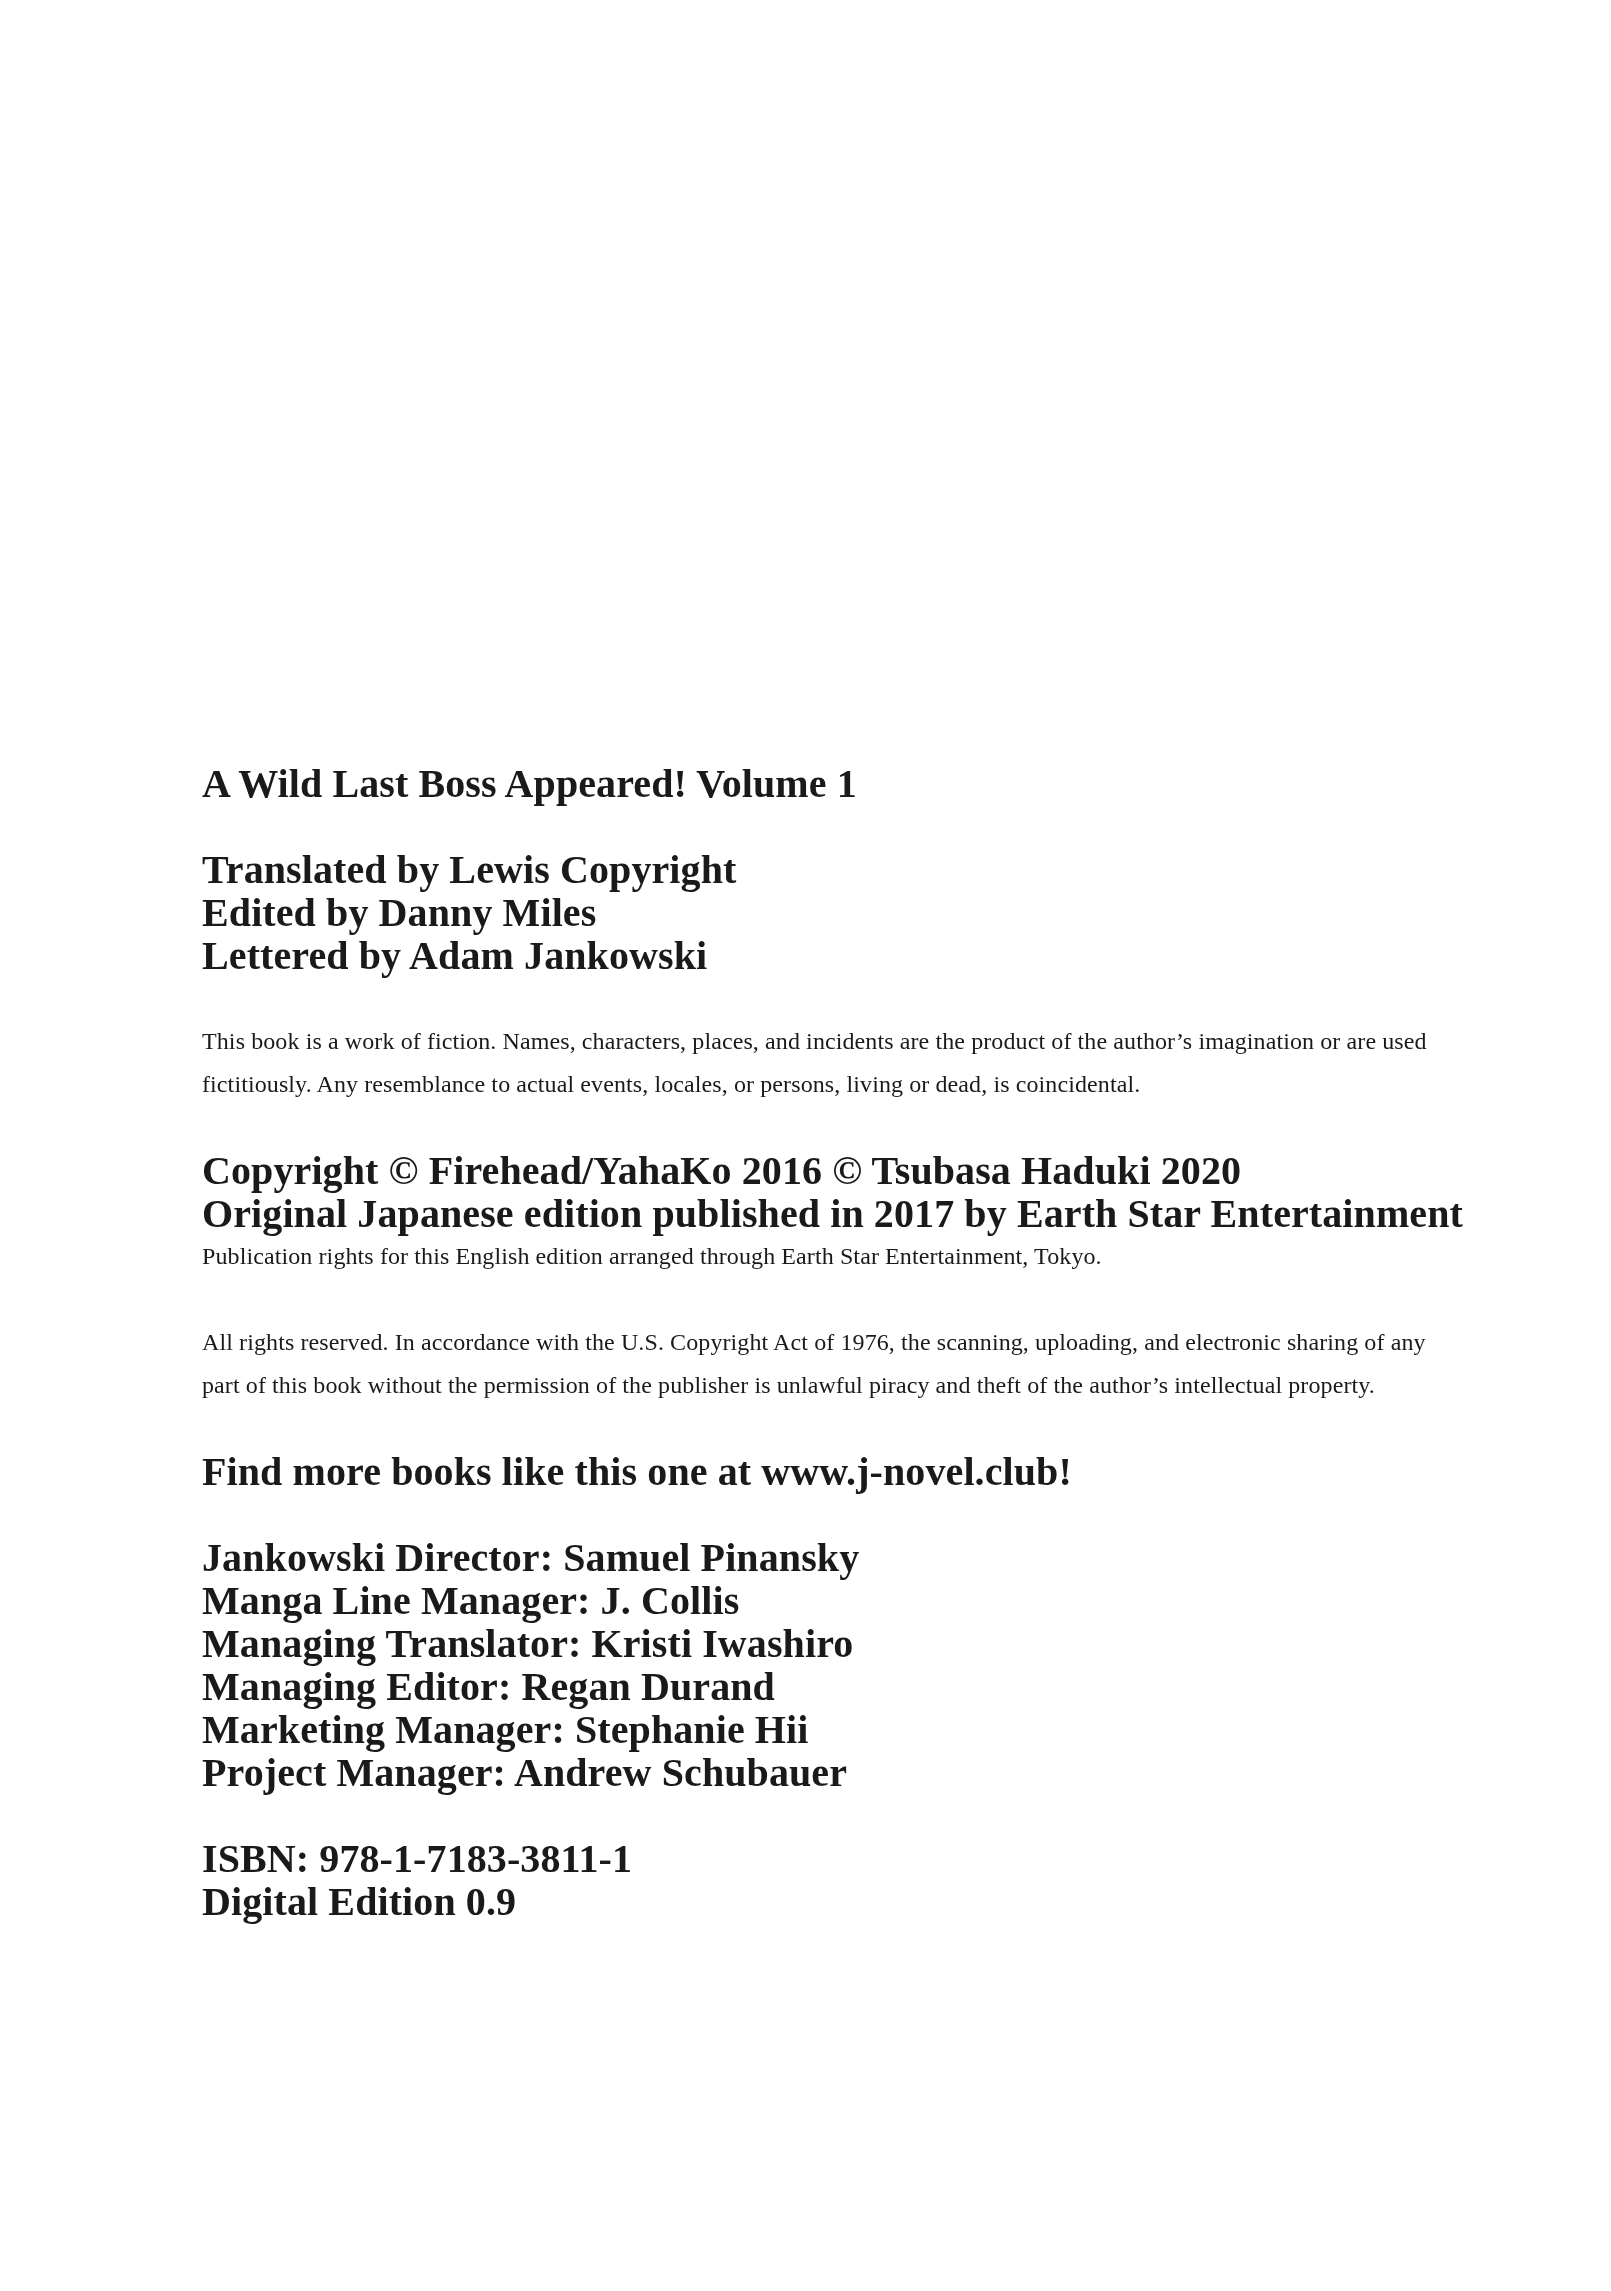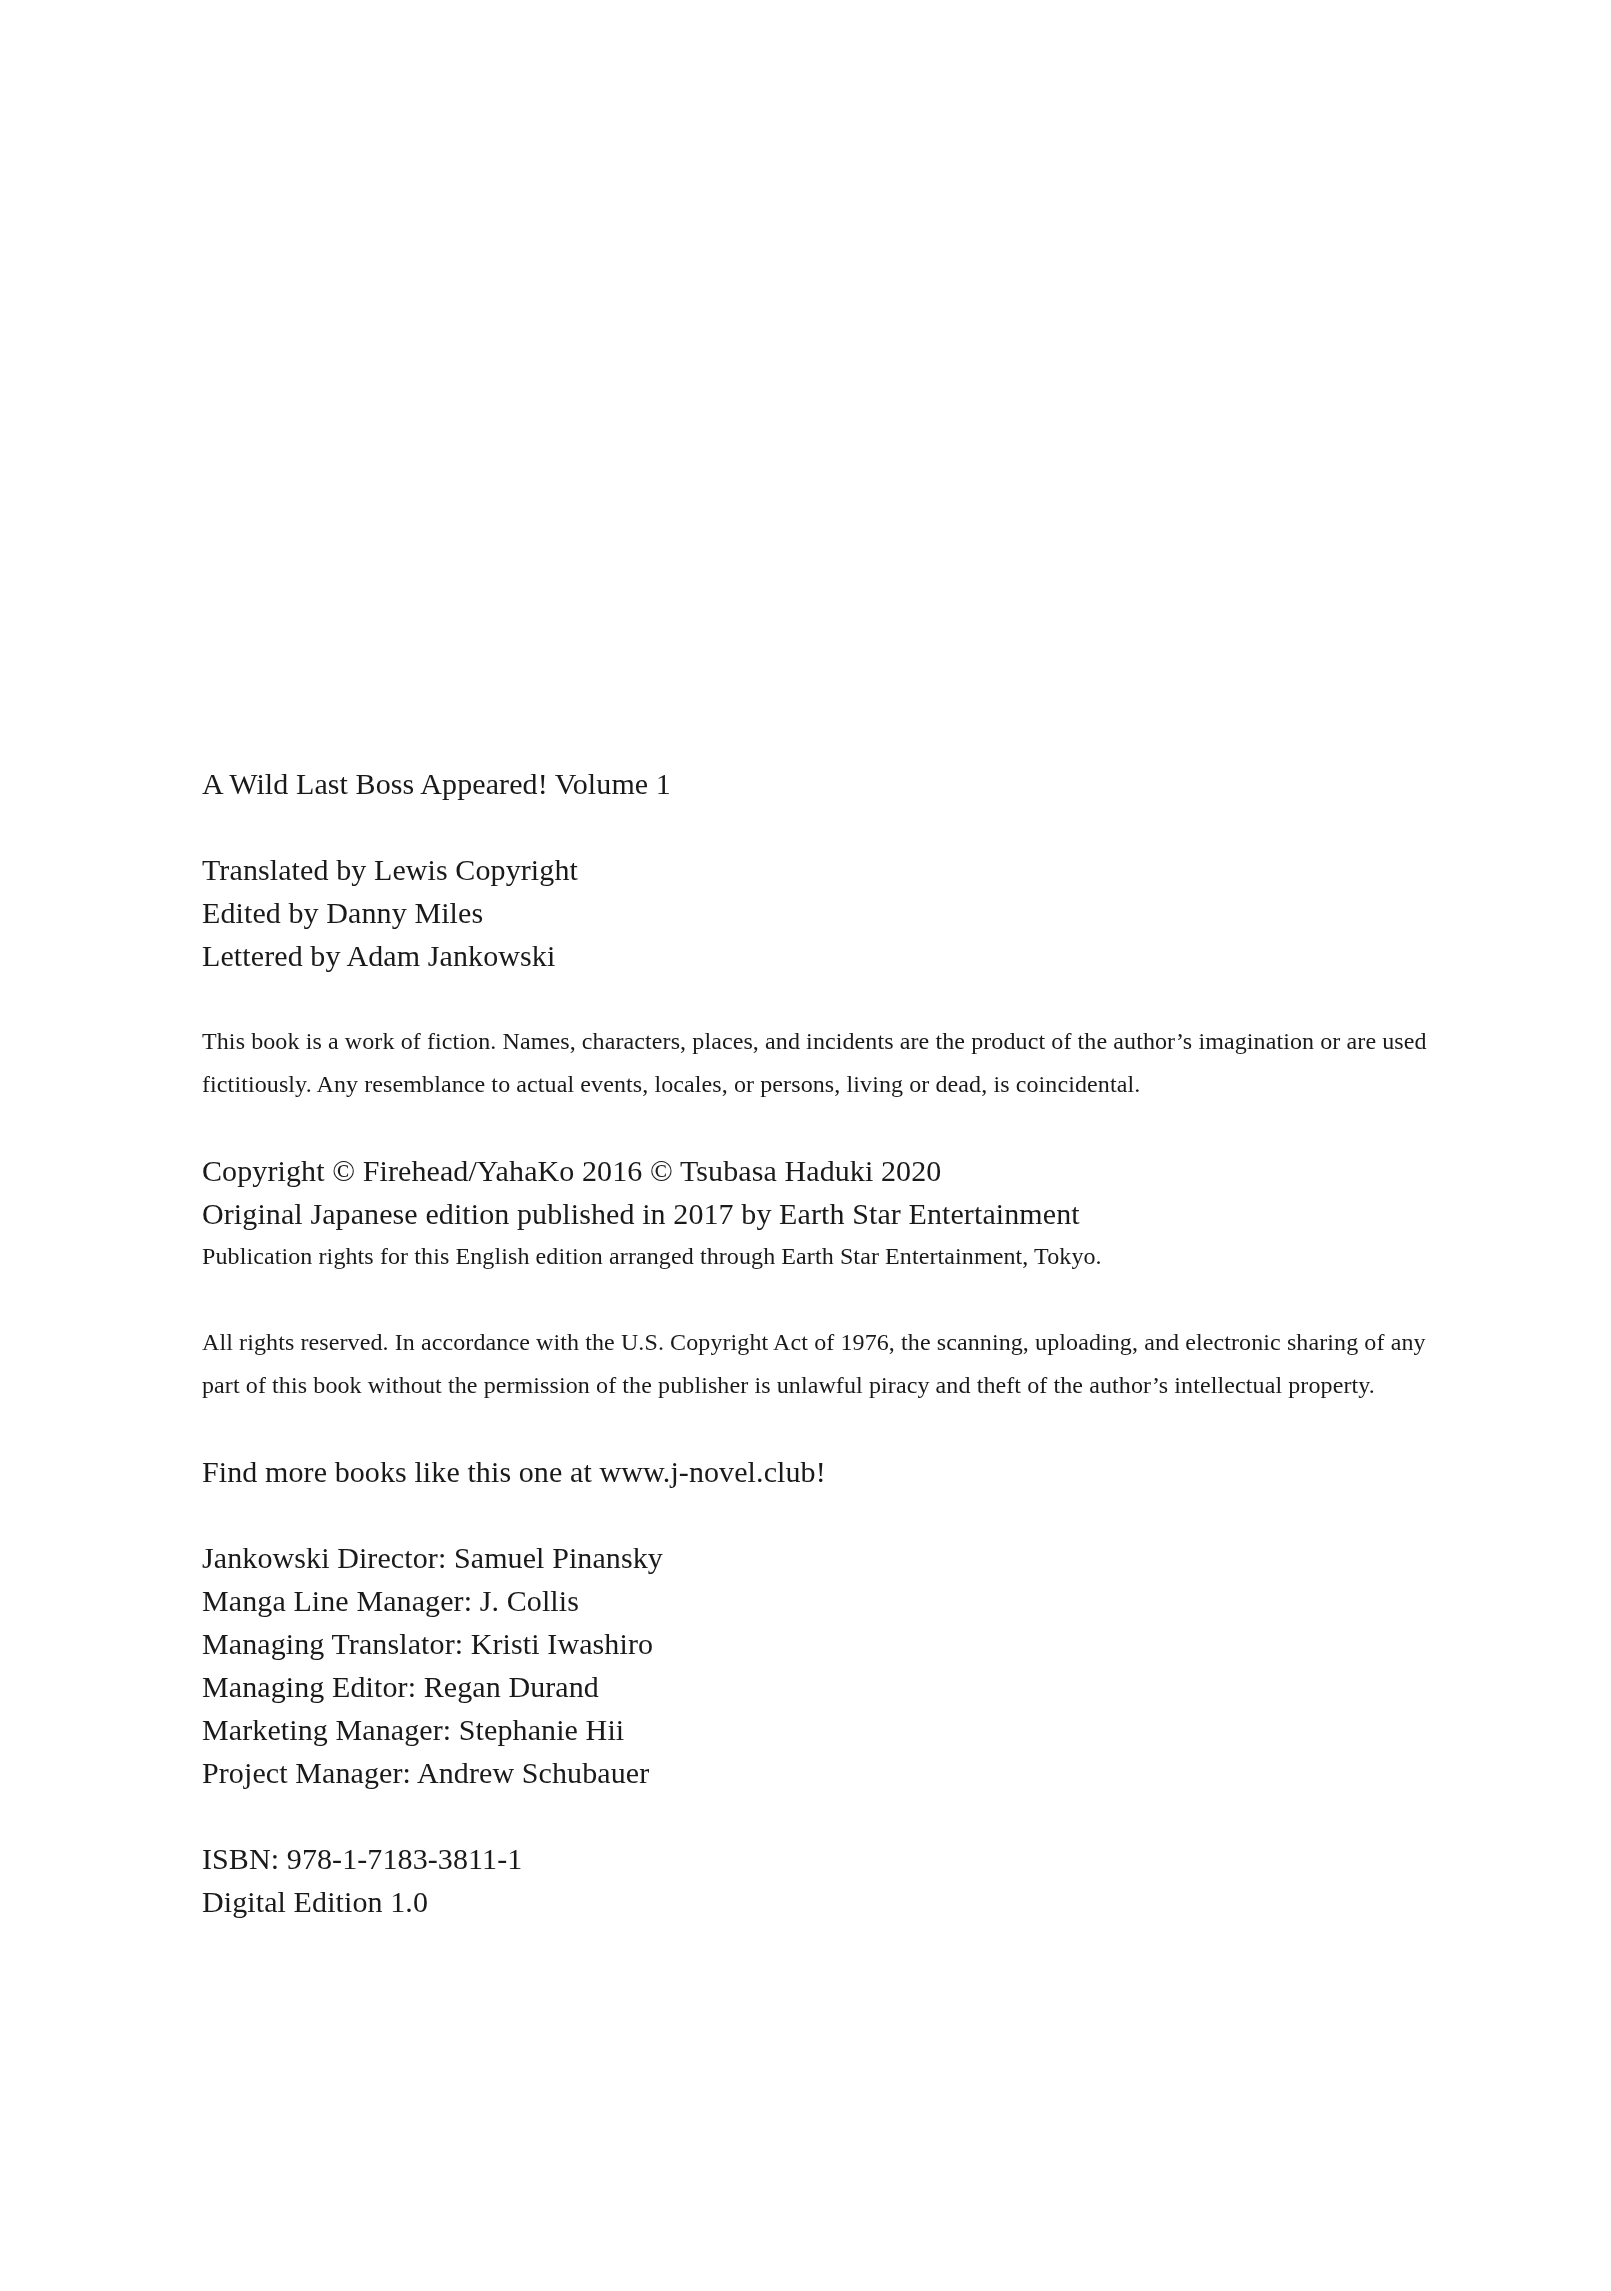--- a/index.html
+++ b/index.html
@@ -26,24 +26,25 @@
     top: 762px;
     width: 1281px;
   }
   .block {
     margin: 0 0 43px 0;
   }
   .block:last-child {
     margin-bottom: 16px;
   }
   .line {
-    font-size: 30px;
+    font-size: 40px;
     line-height: 43px;
     letter-spacing: 0.1px;
     white-space: pre-wrap;
+    font-weight: bold;
   }
   .para {
     font-size: 24px;
     line-height: 43px;
     letter-spacing: 0.1px;
     text-align: left;
     max-width: 1247px;
   }
 </style>
 </head>
@@ -84,18 +85,18 @@
       <div class="line">Jankowski Director: Samuel Pinansky</div>
       <div class="line">Manga Line Manager: J. Collis</div>
       <div class="line">Managing Translator: Kristi Iwashiro</div>
       <div class="line">Managing Editor: Regan Durand</div>
       <div class="line">Marketing Manager: Stephanie Hii</div>
       <div class="line">Project Manager: Andrew Schubauer</div>
     </div>
 
     <div class="block">
       <div class="line">ISBN: 978-1-7183-3811-1</div>
-      <div class="line">Digital Edition 1.0</div>
+      <div class="line">Digital Edition 0.9</div>
     </div>
 
   </div>
 </div>
 
 
 </body></html>

